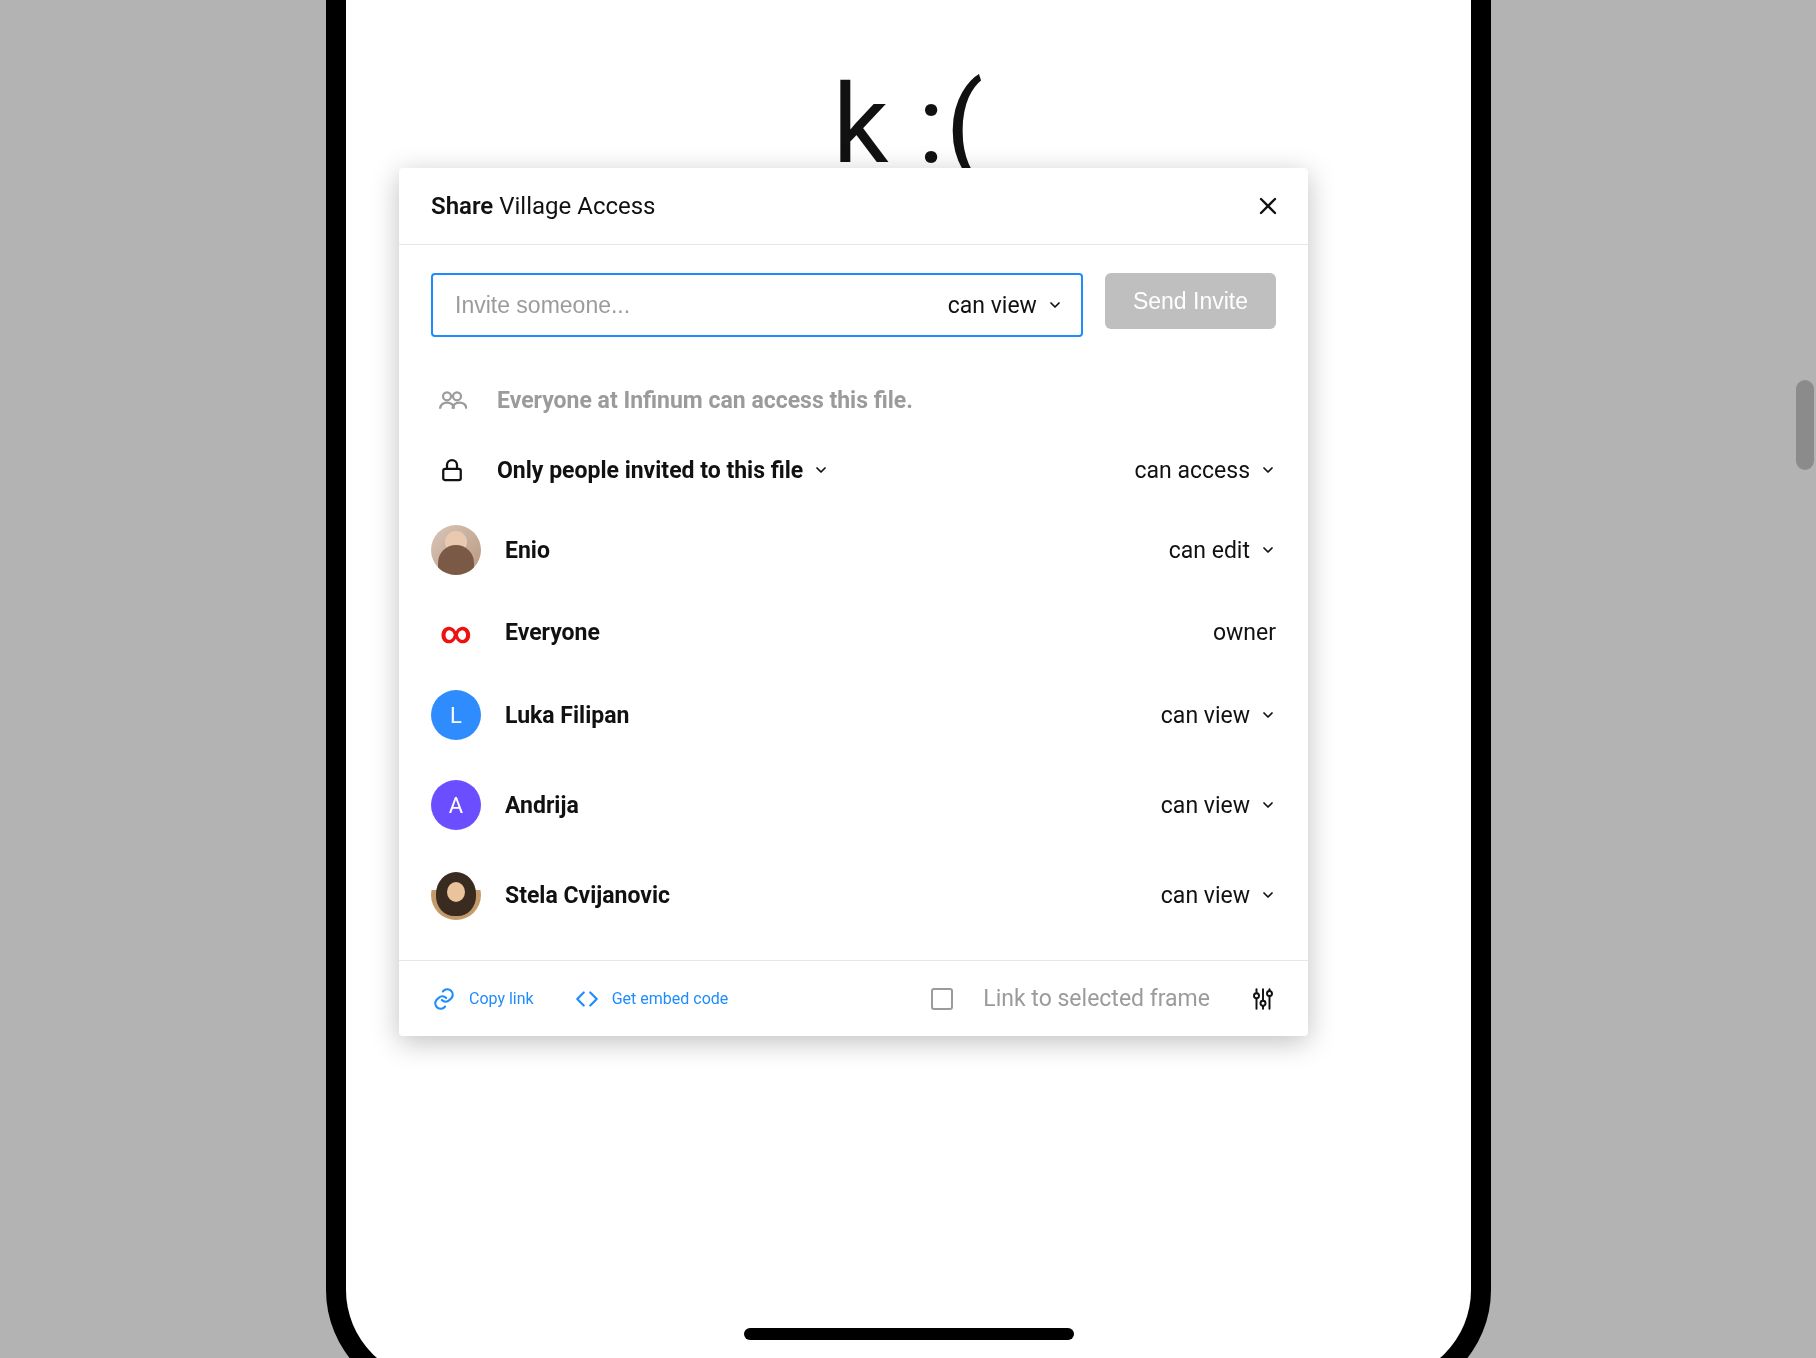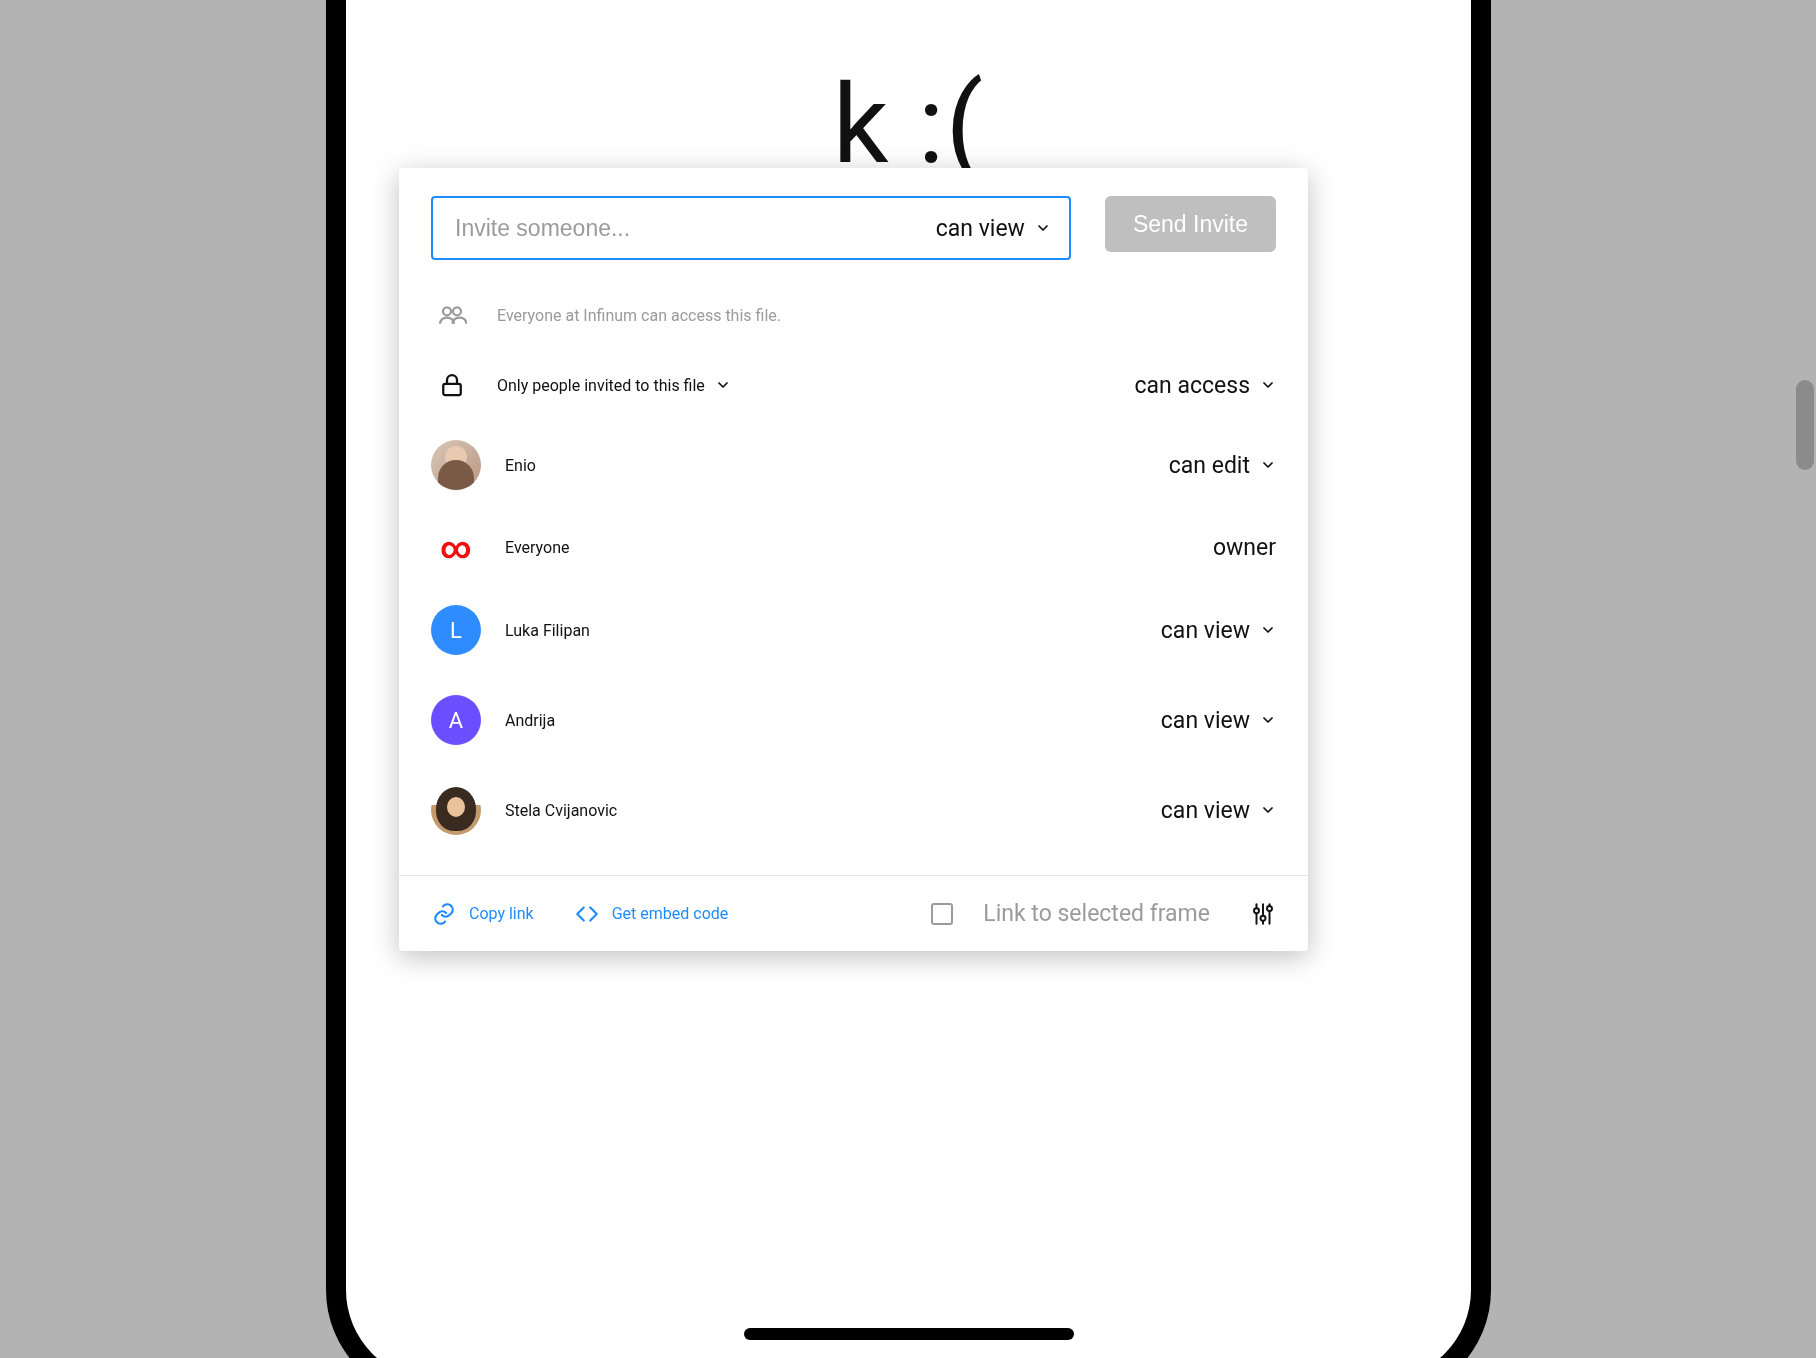--- a/index.html
+++ b/index.html
@@ -108,22 +108,22 @@
     font-weight: 400;
   }
   .modal-title b { font-weight: 600; }
   .close-btn { cursor: pointer; display: flex; }
   .close-btn svg { width: 24px; height: 24px; }
 
   .modal-body { padding: 28px 32px 20px 32px; }
 
   .invite-row {
     display: flex;
-    gap: 34px;
-    margin-bottom: 20px;
+    gap: 22px;
+    margin-bottom: 28px;
   }
   .invite-field {
     flex: 1;
     display: flex;
     align-items: center;
     border: 2px solid #1e8cff;
     border-radius: 4px;
     padding: 0 18px 0 22px;
     height: 64px;
   }
@@ -161,21 +161,21 @@
     gap: 24px;
     padding: 20px 0;
   }
   .access-row.muted { color: #9b9b9b; }
   .row-icon {
     width: 42px;
     display: flex;
     justify-content: center;
   }
   .row-icon svg { width: 30px; height: 30px; }
-  .row-label { flex: 1; font-size: 16px; }
+  .row-label { flex: 1; font-size: 23px; font-weight: bold; }
   .row-perm {
     display: flex;
     align-items: center;
     gap: 10px;
     color: #111;
     cursor: pointer;
     font-size: 23px;
   }
   .row-perm.no-chev { cursor: default; }
 
@@ -305,20 +305,32 @@
       <div>sed!</div>
     </div>
     <div class="try-again">Try Again</div>
   </div>
   <div class="home-indicator"></div>
 </div>
 
 <div class="scroll-hint"></div>
 
 <div class="modal">
+  <div class="modal-header">
+    <div class="modal-title">
+      <b>Share</b>
+      <span>Village Access</span>
+    </div>
+    <div class="close-btn">
+      <svg viewBox="0 0 24 24" fill="none" stroke="#111" stroke-width="2.4" stroke-linecap="round">
+          <line x1="5" y1="5" x2="19" y2="19"></line>
+          <line x1="19" y1="5" x2="5" y2="19"></line>
+        </svg>
+    </div>
+  </div>
 
   <div class="modal-body">
     <div class="invite-row">
       <div class="invite-field">
         <input class="invite-input" placeholder="Invite someone..." style="">
         <div class="perm-select">
           <span>can view</span>
           <svg class="chev" viewBox="0 0 24 24" fill="none" stroke="#111" stroke-width="2.6" stroke-linecap="round" stroke-linejoin="round">
               <polyline points="6 9 12 15 18 9"></polyline>
             </svg>

